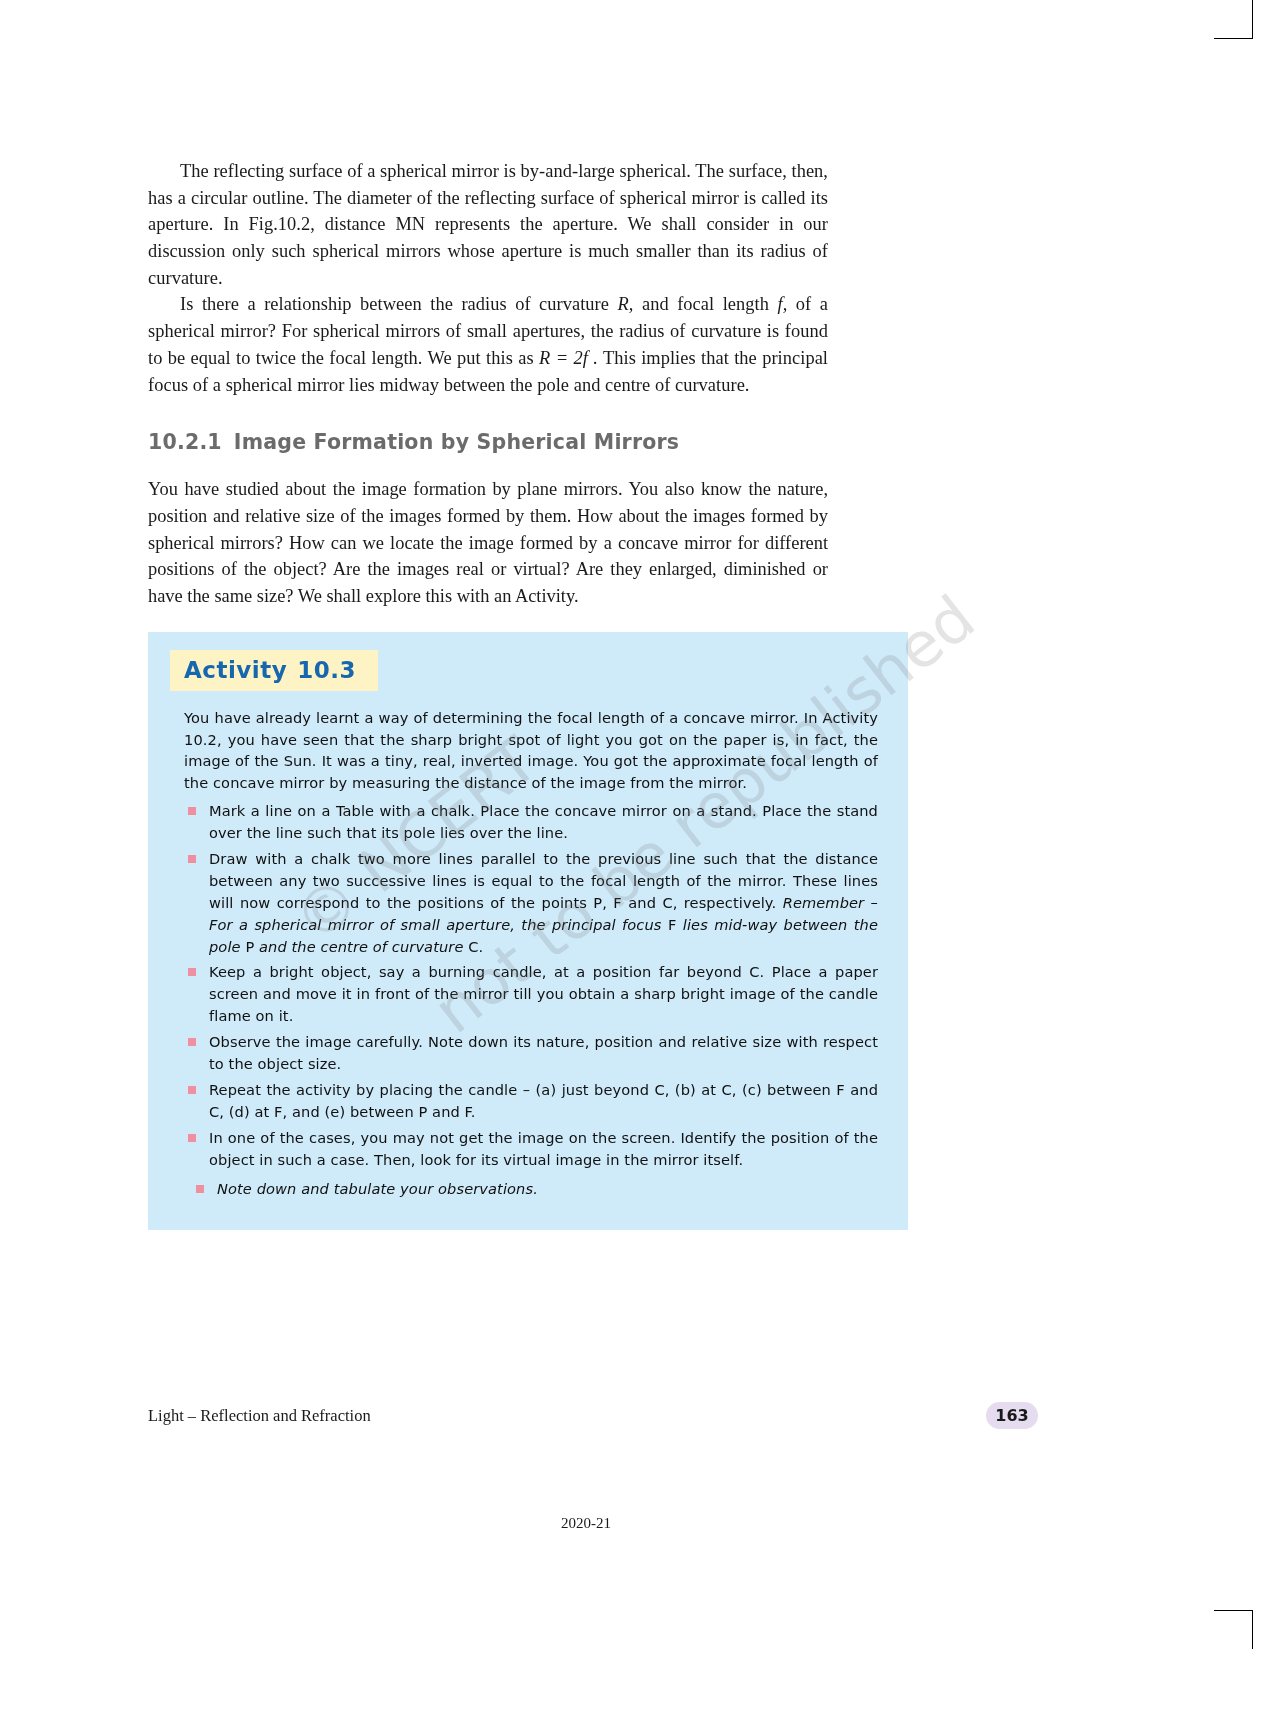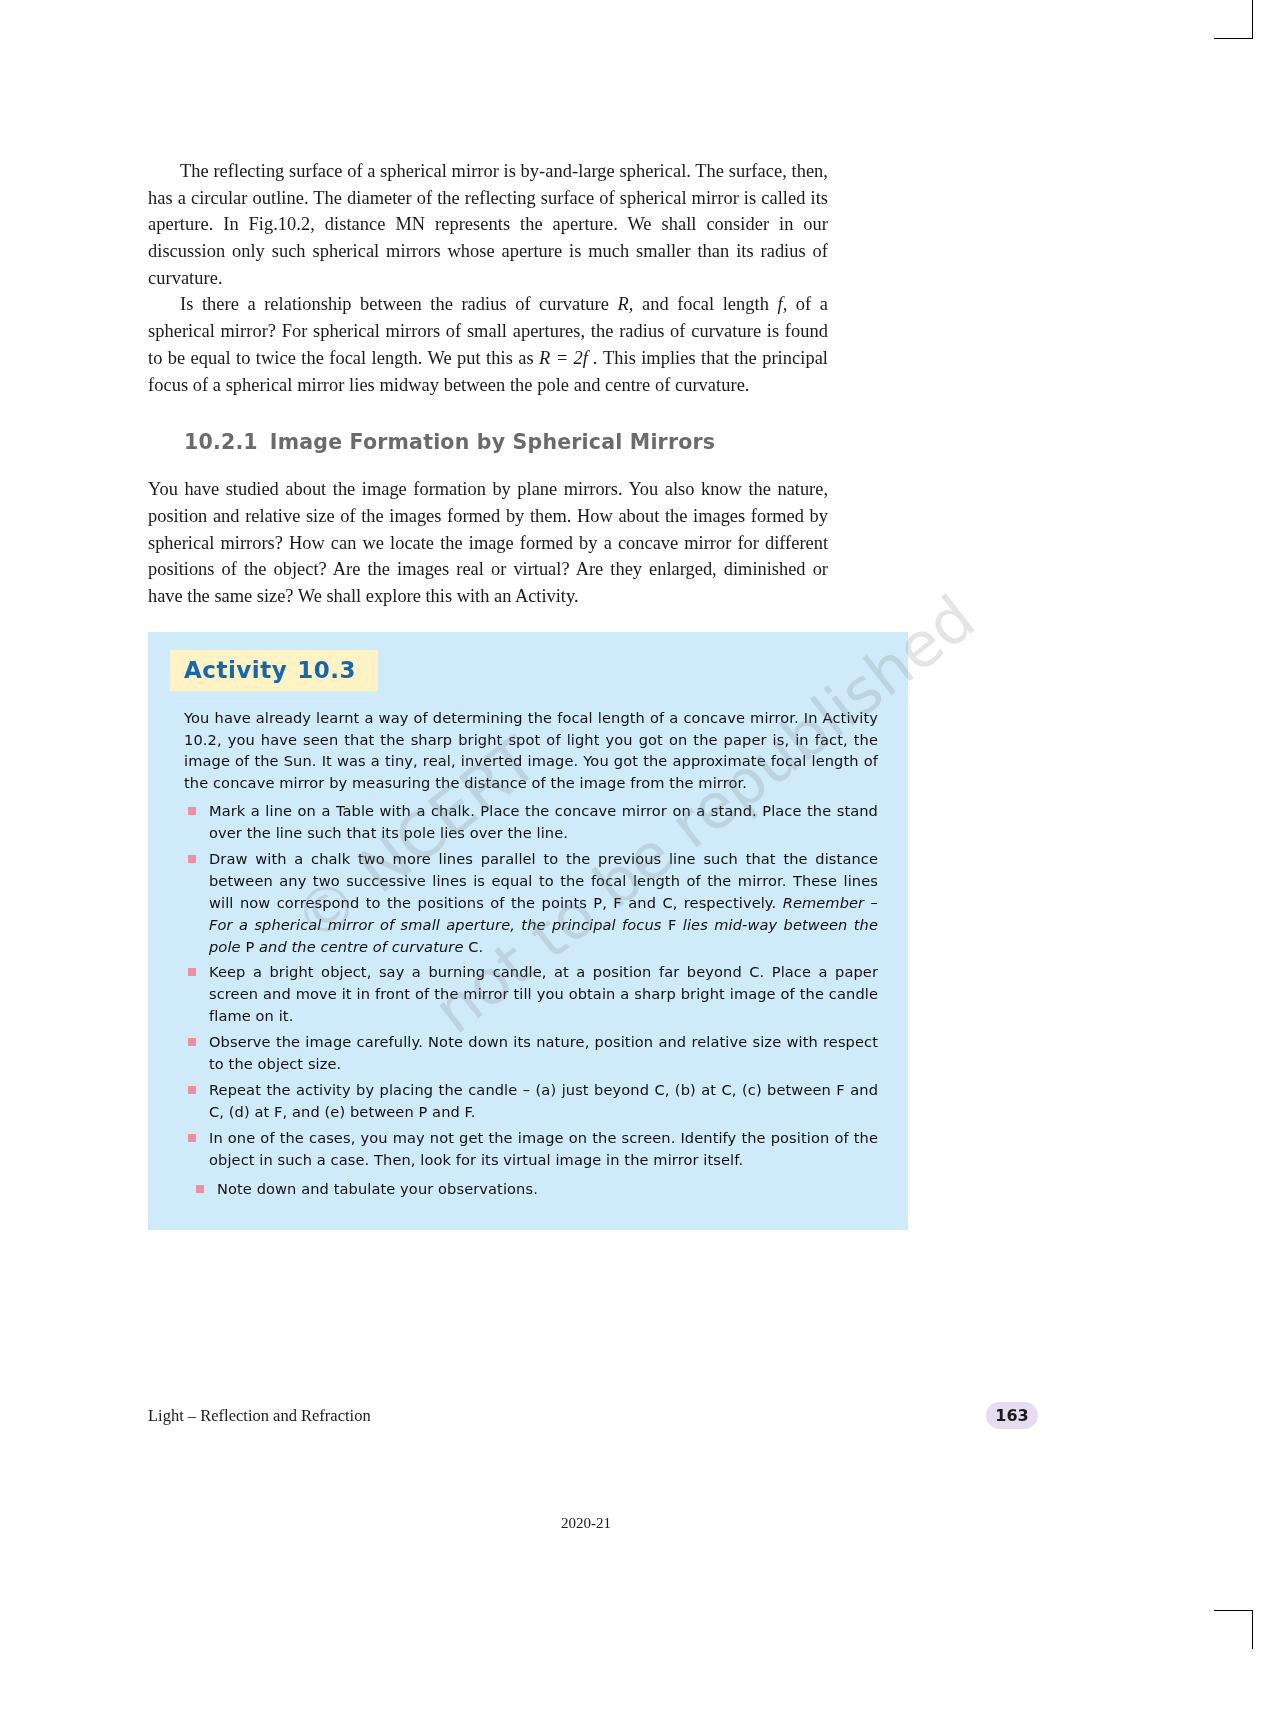--- a/index.html
+++ b/index.html
@@ -66,21 +66,20 @@
   h2.section-heading {
     font-family: "DejaVu Sans", sans-serif;
     font-size: 20.5px;
     font-weight: bold;
     color: #6b6b6b;
     margin: 32px 0 22px 0;
     letter-spacing: 0.2px;
   }
   h2.section-heading .num {
     margin-right: 12px;
-    margin-left: 36px;
   }
 
   p.intro {
     font-size: 18.4px;
     line-height: 1.45;
     text-align: justify;
     margin: 0 0 22px 0;
   }
 
   
@@ -136,20 +135,21 @@
     position: absolute;
     left: 4px;
     top: 7px;
     width: 8px;
     height: 8px;
     background: #ef8fa0;
   }
   ul.activity-list li.last {
     padding-left: 33px;
     margin-top: 8px;
+    font-style: italic;
   }
   ul.activity-list li.last::before {
     left: 12px;
   }
   .it {
     font-style: italic;
   }
 
   
   .watermark {

